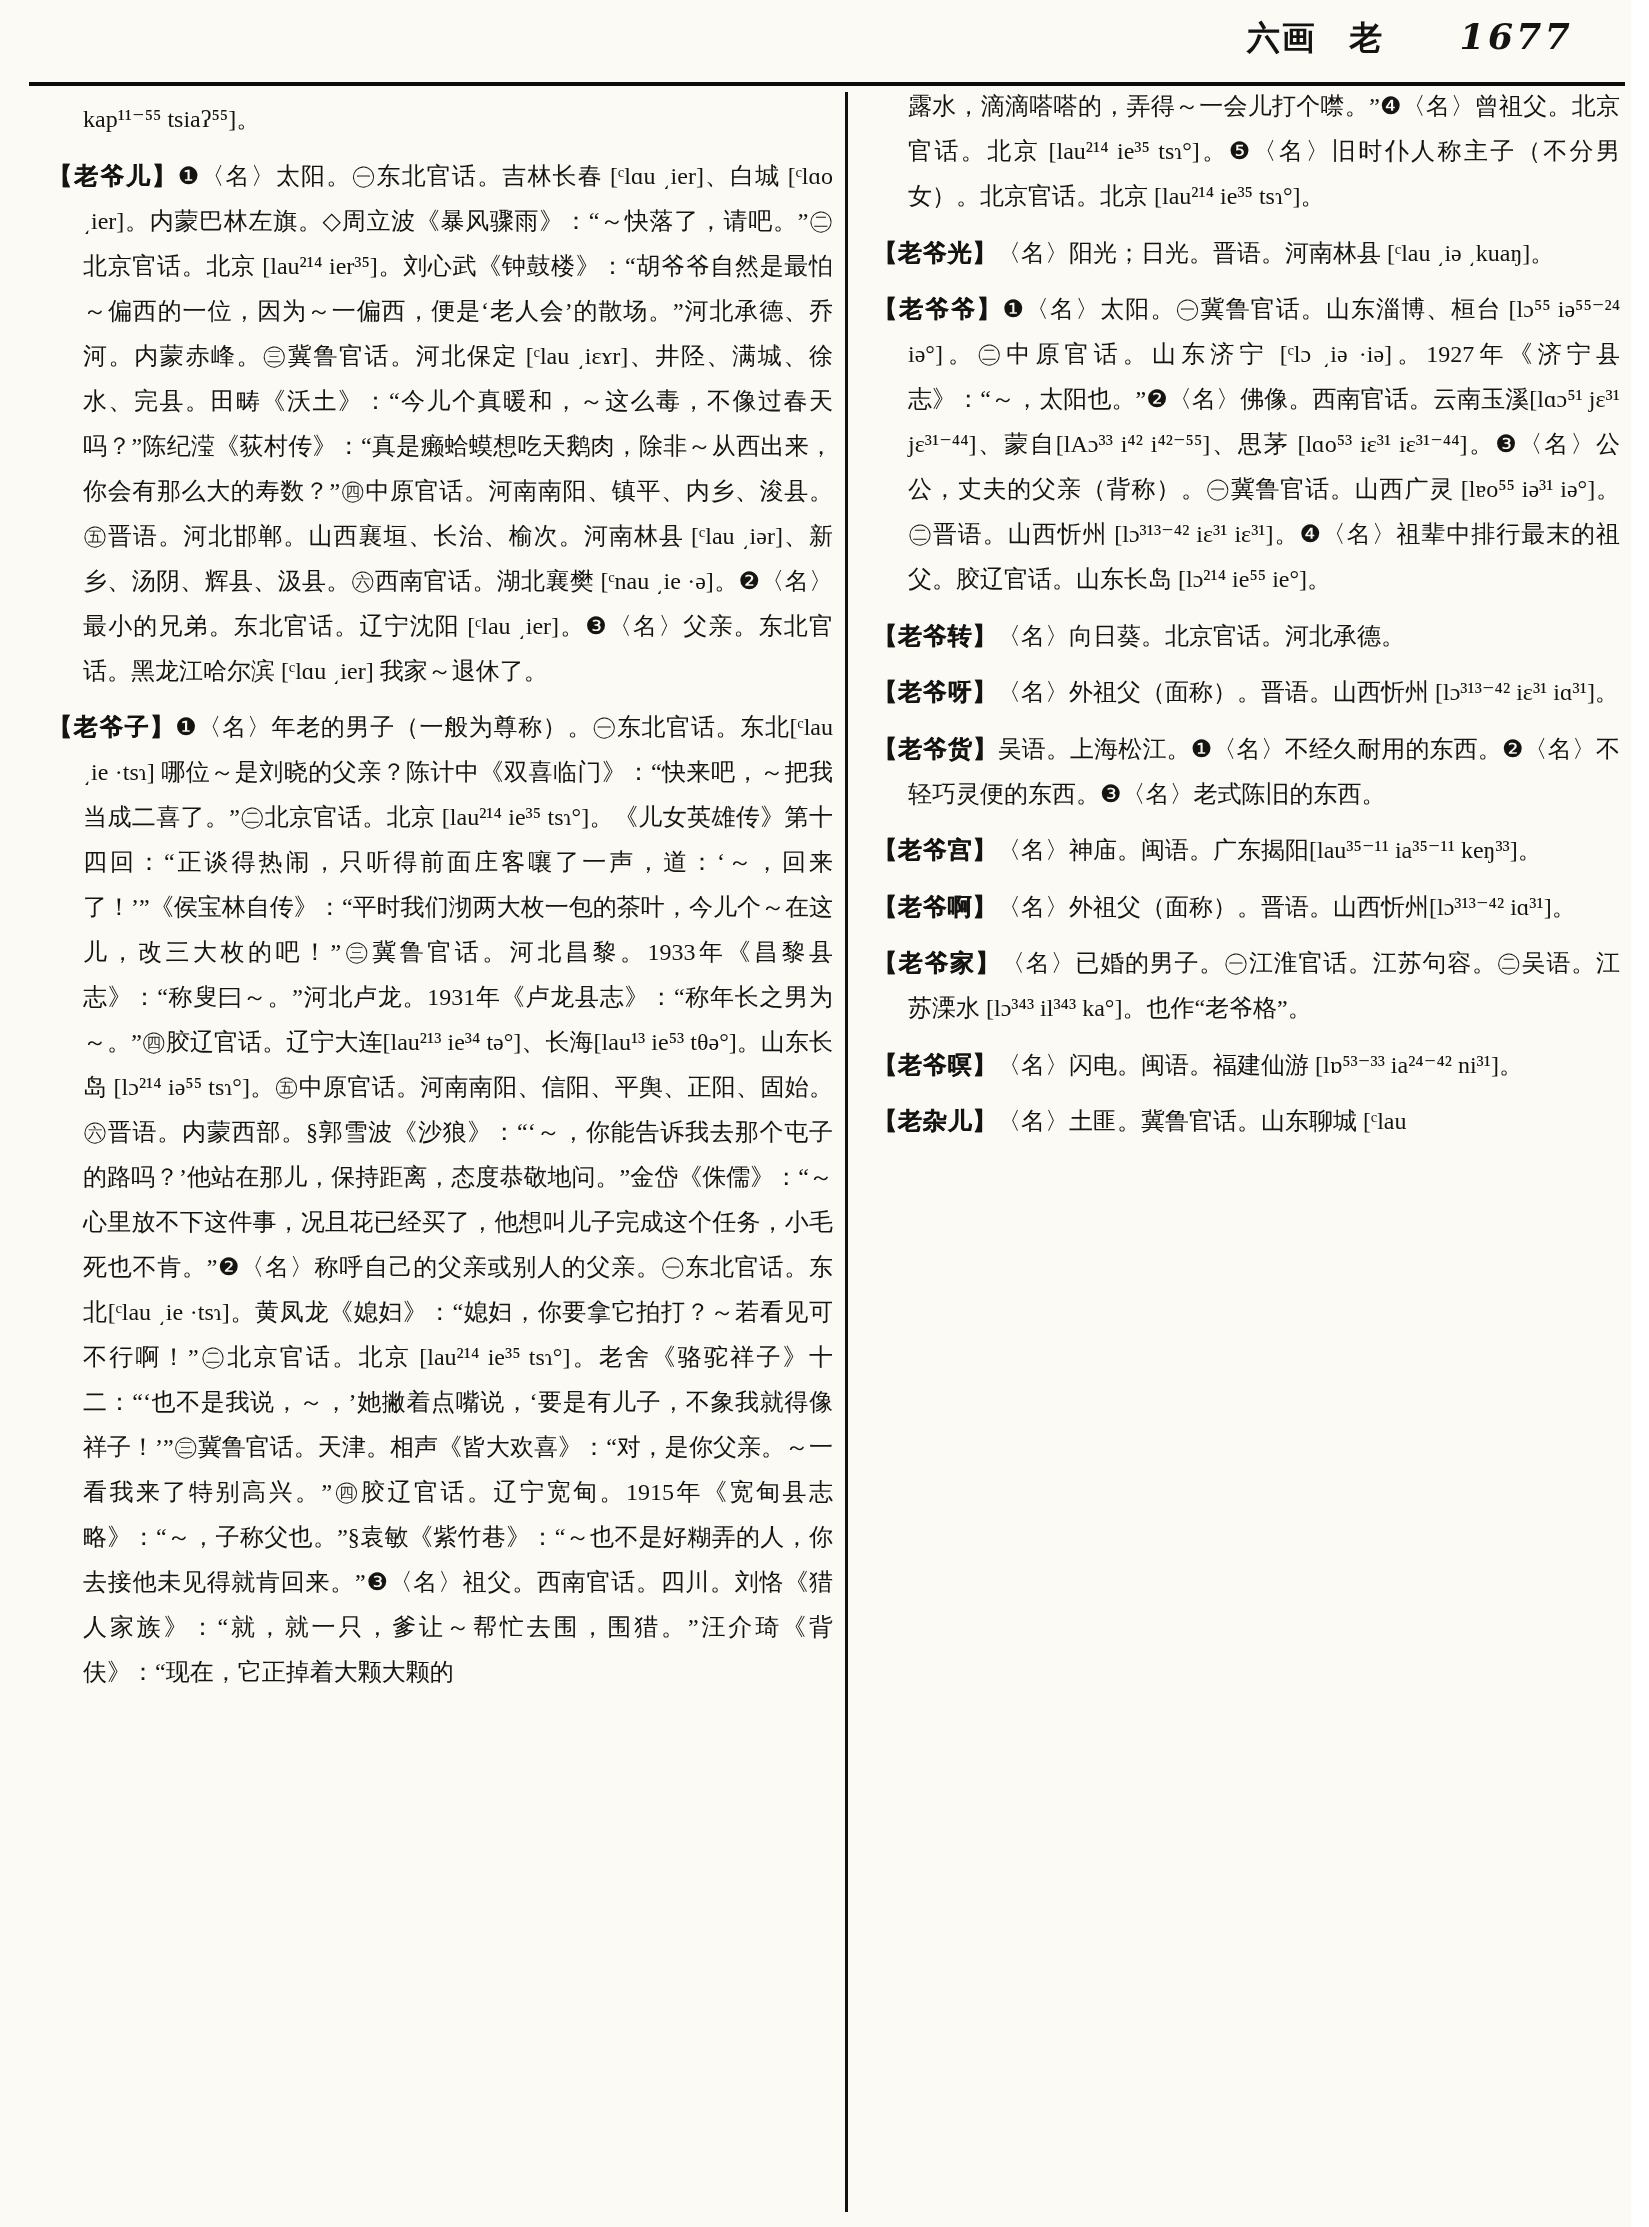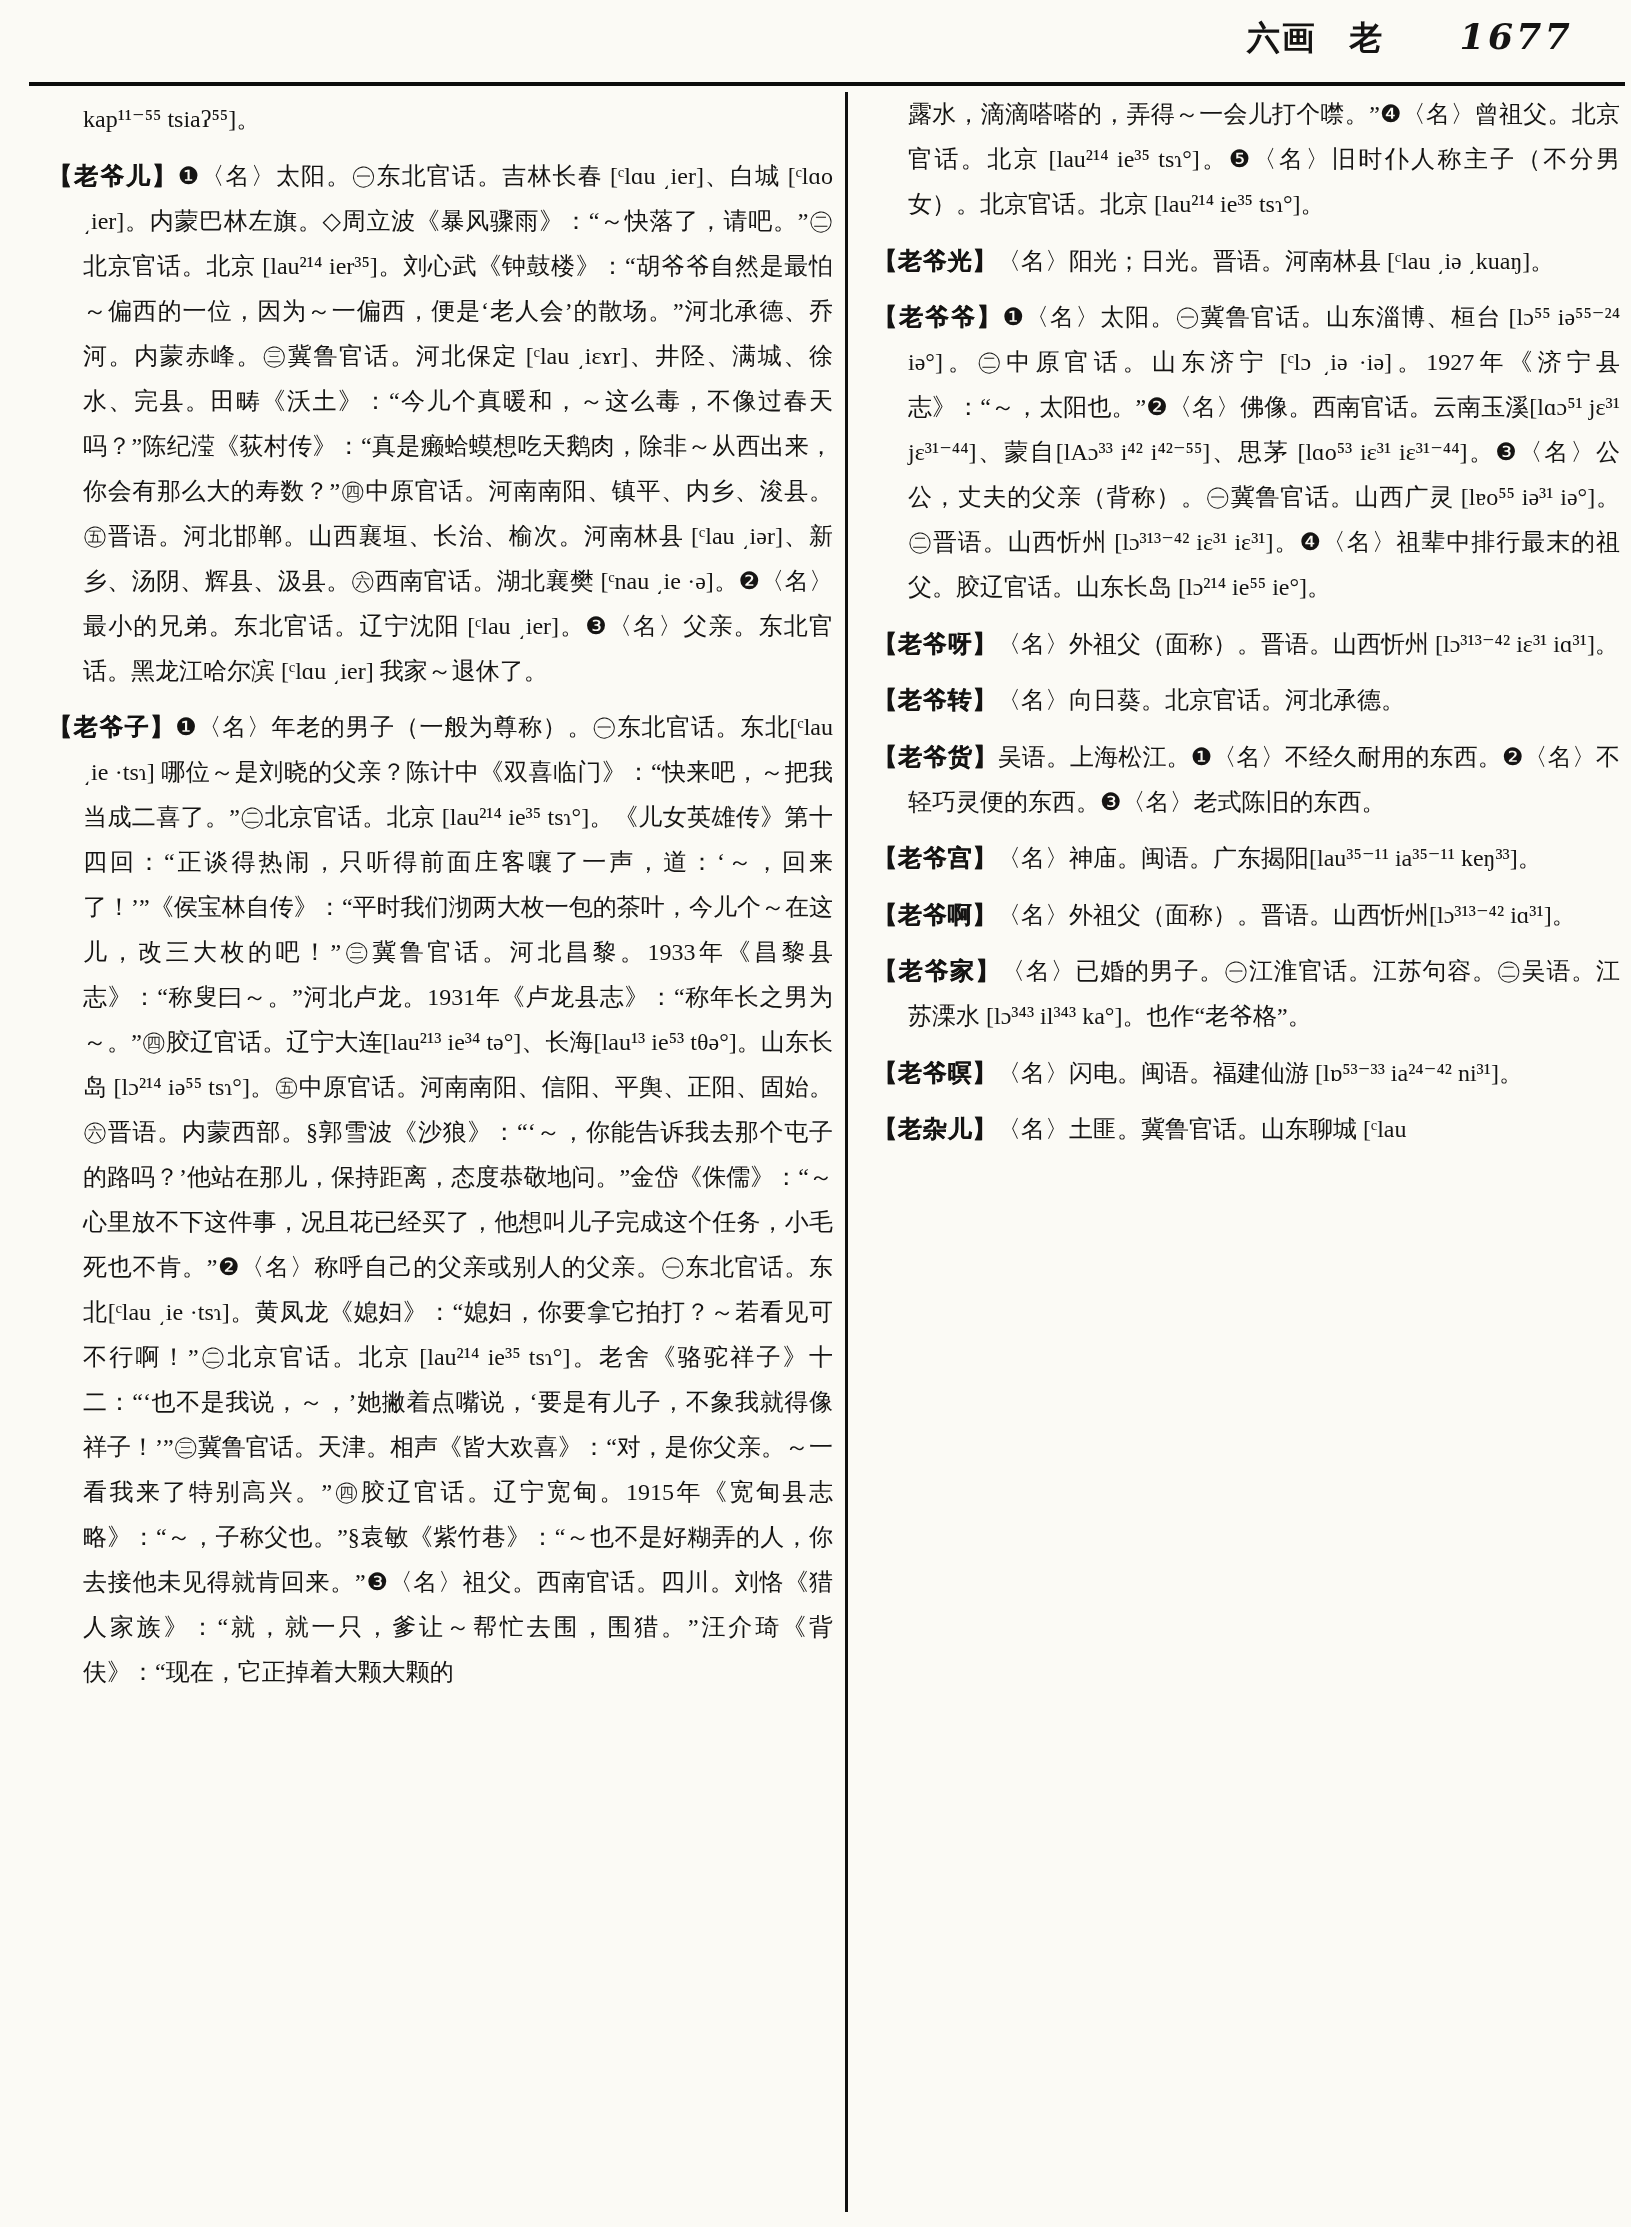--- a/index.html
+++ b/index.html
@@ -27,21 +27,21 @@
     position:absolute;top:82px;left:29px;width:1596px;height:4.1px;
     background:#0c0c0c;
   }
   .col{
     position:absolute;
     font-size:24px;
     line-height:45px;
     text-align:justify;
   }
   .col-left{left:48px;top:97px;width:785px;}
-  .col-right{left:873px;top:92px;width:747px;}
+  .col-right{left:873px;top:84px;width:747px;}
   .divider{
     position:absolute;left:845px;top:92px;width:2.5px;height:2120px;
     background:#111;
   }
   .carryover{padding-left:35px;margin:0 0 11.5px 0;}
   .entry{padding-left:35px;text-indent:-35px;margin:0 0 11.5px 0;}
   .headword{
     font-weight:700;
     letter-spacing:0.8px;
     text-shadow:0.5px 0 0 currentColor;
@@ -81,25 +81,25 @@
 
     <div class="entry">
       <span class="headword">【老爷光】</span><span class="body-text">〈名〉阳光；日光。晋语。河南林县 [ᶜlau ͵iə ͵kuaŋ]。</span>
     </div>
 
     <div class="entry">
       <span class="headword">【老爷爷】</span><span class="body-text">❶〈名〉太阳。㊀冀鲁官话。山东淄博、桓台 [lɔ⁵⁵ iə⁵⁵⁻²⁴ iə°]。㊁中原官话。山东济宁 [ᶜlɔ ͵iə ·iə]。1927年《济宁县志》：“～，太阳也。”❷〈名〉佛像。西南官话。云南玉溪[lɑɔ⁵¹ jɛ³¹ jɛ³¹⁻⁴⁴]、蒙自[lAɔ³³ i⁴² i⁴²⁻⁵⁵]、思茅 [lɑo⁵³ iɛ³¹ iɛ³¹⁻⁴⁴]。❸〈名〉公公，丈夫的父亲（背称）。㊀冀鲁官话。山西广灵 [lɐo⁵⁵ iə³¹ iə°]。㊁晋语。山西忻州 [lɔ³¹³⁻⁴² iɛ³¹ iɛ³¹]。❹〈名〉祖辈中排行最末的祖父。胶辽官话。山东长岛 [lɔ²¹⁴ ie⁵⁵ ie°]。</span>
     </div>
 
     <div class="entry">
-      <span class="headword">【老爷呀】</span><span class="body-text">〈名〉外祖父（面称）。晋语。山西忻州 [lɔ³¹³⁻⁴² iɛ³¹ iɑ³¹]。</span>
+      <span class="headword">【老爷转】</span><span class="body-text">〈名〉向日葵。北京官话。河北承德。</span>
     </div>
 
     <div class="entry">
-      <span class="headword">【老爷转】</span><span class="body-text">〈名〉向日葵。北京官话。河北承德。</span>
+      <span class="headword">【老爷呀】</span><span class="body-text">〈名〉外祖父（面称）。晋语。山西忻州 [lɔ³¹³⁻⁴² iɛ³¹ iɑ³¹]。</span>
     </div>
 
     <div class="entry">
       <span class="headword">【老爷货】</span><span class="body-text">吴语。上海松江。❶〈名〉不经久耐用的东西。❷〈名〉不轻巧灵便的东西。❸〈名〉老式陈旧的东西。</span>
     </div>
 
     <div class="entry">
       <span class="headword">【老爷宫】</span><span class="body-text">〈名〉神庙。闽语。广东揭阳[lau³⁵⁻¹¹ ia³⁵⁻¹¹ keŋ³³]。</span>
     </div>
 

